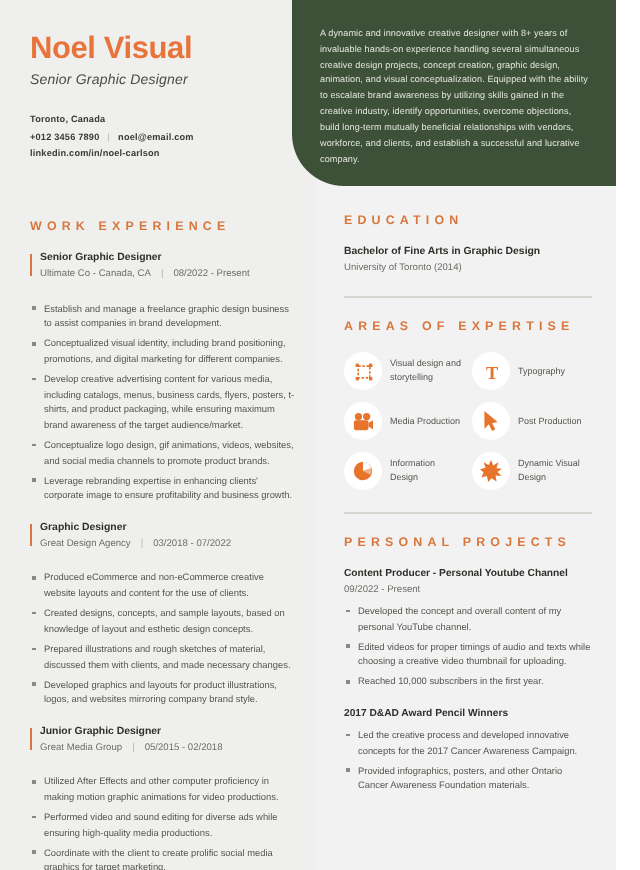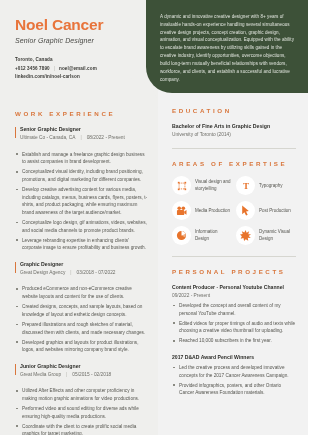--- a/index.html
+++ b/index.html
@@ -123,21 +123,21 @@
     background:#efefed; border-top-right-radius:30px;
   }
 </style>
 </head>
 <body>
 
 <div class="page">
 
   <div class="left-col">
 
-    <div class="name">Noel Cancer</div>
+    <div class="name">Noel Visual</div>
     <div class="role">Senior Graphic Designer</div>
 
     <div class="contact">
       <div class="contact-line">Toronto, Canada</div>
       <div class="contact-line">
         <span>+012 3456 7890</span><span class="sep">|</span><span>noel@email.com</span>
       </div>
       <div class="contact-line">linkedin.com/in/noel-carlson</div>
     </div>
 

